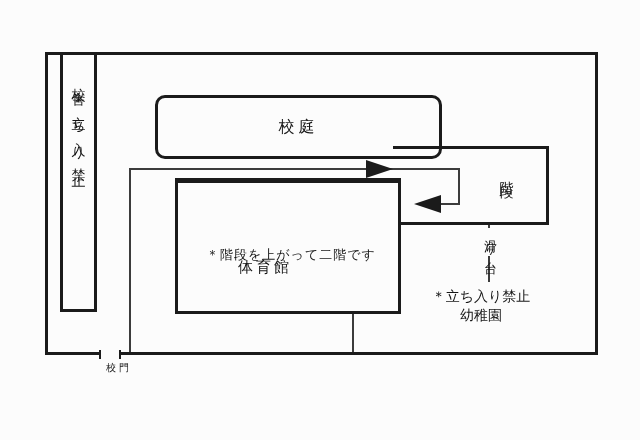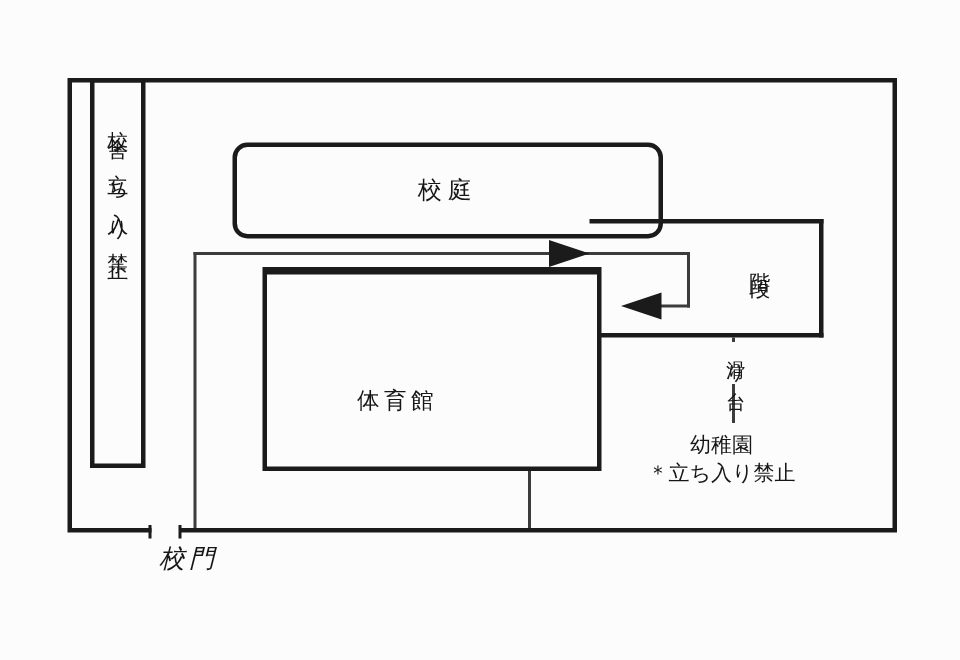--- a/index.html
+++ b/index.html
@@ -23,42 +23,43 @@
 
   <div class="box" style="left:60px;top:52px;width:37px;height:260px;"></div>
   <div class="label vtext" style="left:70px;top:76px;font-size:14px;letter-spacing:5px;">校舎＊立ち入り禁止</div>
 
   <div class="box center" style="left:155px;top:78px;width:287px;height:64px;border-radius:10px;margin-top:17px;">
     <span style="font-size:16px;letter-spacing:4px;">校庭</span>
   </div>
 
   <div class="box" style="left:175px;top:178px;width:226px;height:136px;border-top-width:5px;"></div>
   <div class="label" style="left:238px;top:215px;font-size:15px;letter-spacing:3px;margin-top:43px;">体育館</div>
+  <div class="label" style="left:206px;top:246px;font-size:13px;letter-spacing:1px;">＊階段を上がって二階です</div>
 
   <div class="wall" style="left:393px;top:146px;width:156px;height:3px;"></div>
   <div class="wall" style="left:546px;top:146px;width:3px;height:79px;"></div>
   <div class="wall" style="left:399px;top:222px;width:150px;height:3px;"></div>
   <div class="label vtext" style="left:498px;top:170px;font-size:14px;letter-spacing:4px;">階段</div>
 
   <div class="thin" style="left:129px;top:168px;width:331px;height:2px;"></div>
   <div class="thin" style="left:458px;top:168px;width:2px;height:37px;"></div>
   <div class="thin" style="left:438px;top:203px;width:22px;height:2px;"></div>
   <div class="thin" style="left:129px;top:168px;width:2px;height:184px;"></div>
 
   <div class="arrow-right" style="left:366px;top:160px;"></div>
   <div class="arrow-left" style="left:414px;top:195px;"></div>
 
   <div class="thin" style="left:488px;top:225px;width:2px;height:57px;"></div>
   <div class="label vtext" style="left:481px;top:228px;font-size:13px;letter-spacing:3px;background:#fcfcfc;padding:2px 0;">滑り台</div>
 
   <div class="label" style="left:407px;top:287px;width:148px;text-align:center;font-size:14px;line-height:19px;">
+    <div>＊立ち入り禁止</div>
     <div>幼稚園</div>
-    <div>＊立ち入り禁止</div>
   </div>
 
   <div class="thin" style="left:352px;top:314px;width:2px;height:38px;"></div>
 
   <div style="position:absolute;left:101px;top:351px;width:19px;height:6px;background:#fcfcfc;"></div>
   <div class="thin" style="left:99px;top:350px;width:2px;height:9px;background:#1b1b1b;"></div>
   <div class="thin" style="left:119px;top:350px;width:2px;height:9px;background:#1b1b1b;"></div>
-  <div class="label" style="left:106px;top:361px;font-size:17px;letter-spacing:3px;font-style:italic;">校門</div>
+  <div class="label" style="left:106px;top:361px;font-size:10px;letter-spacing:3px;">校門</div>
 
 </div>
 
 </body></html>

